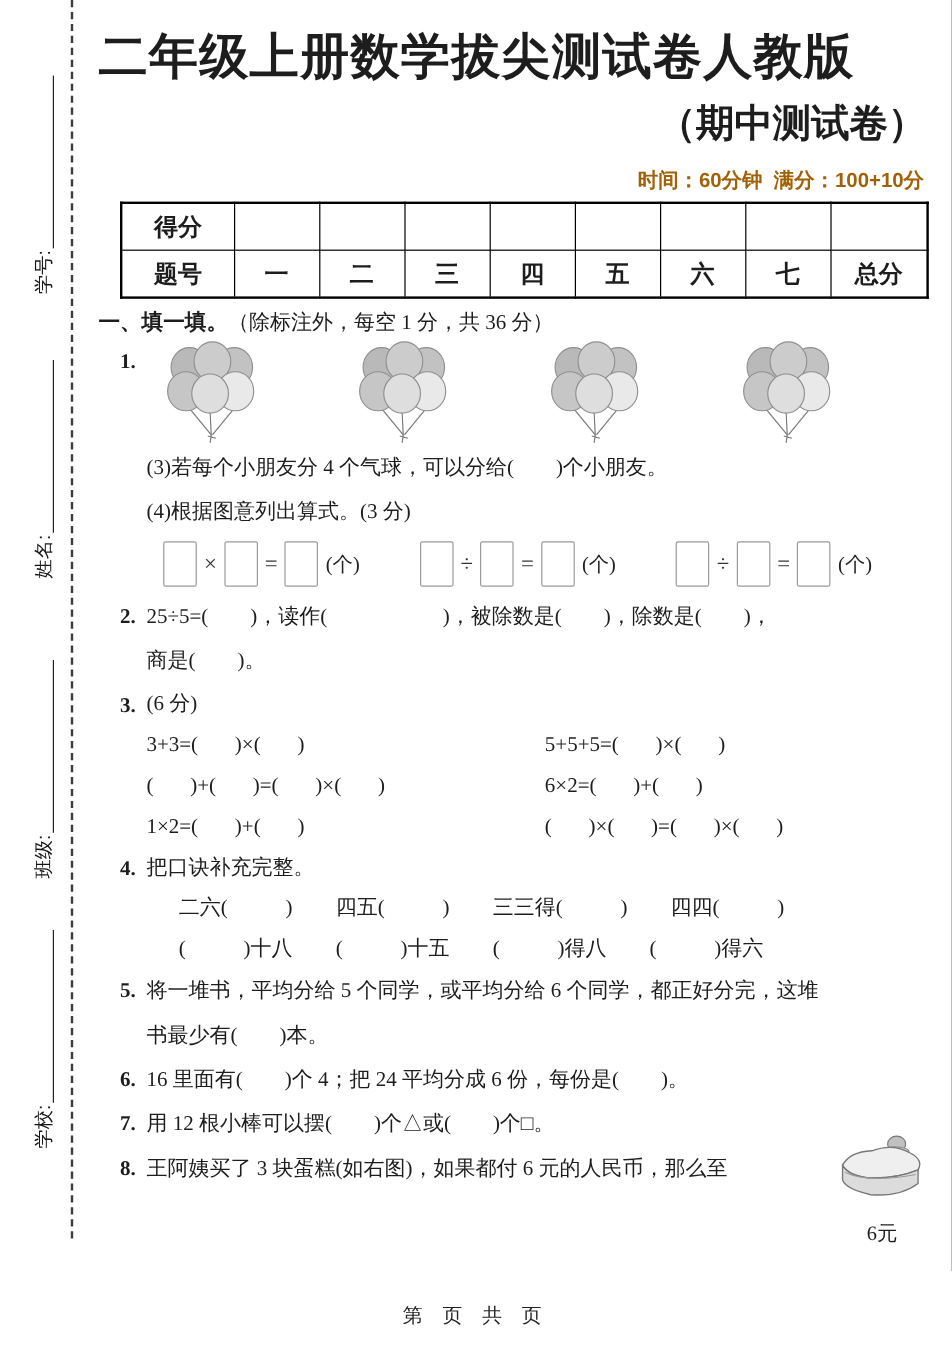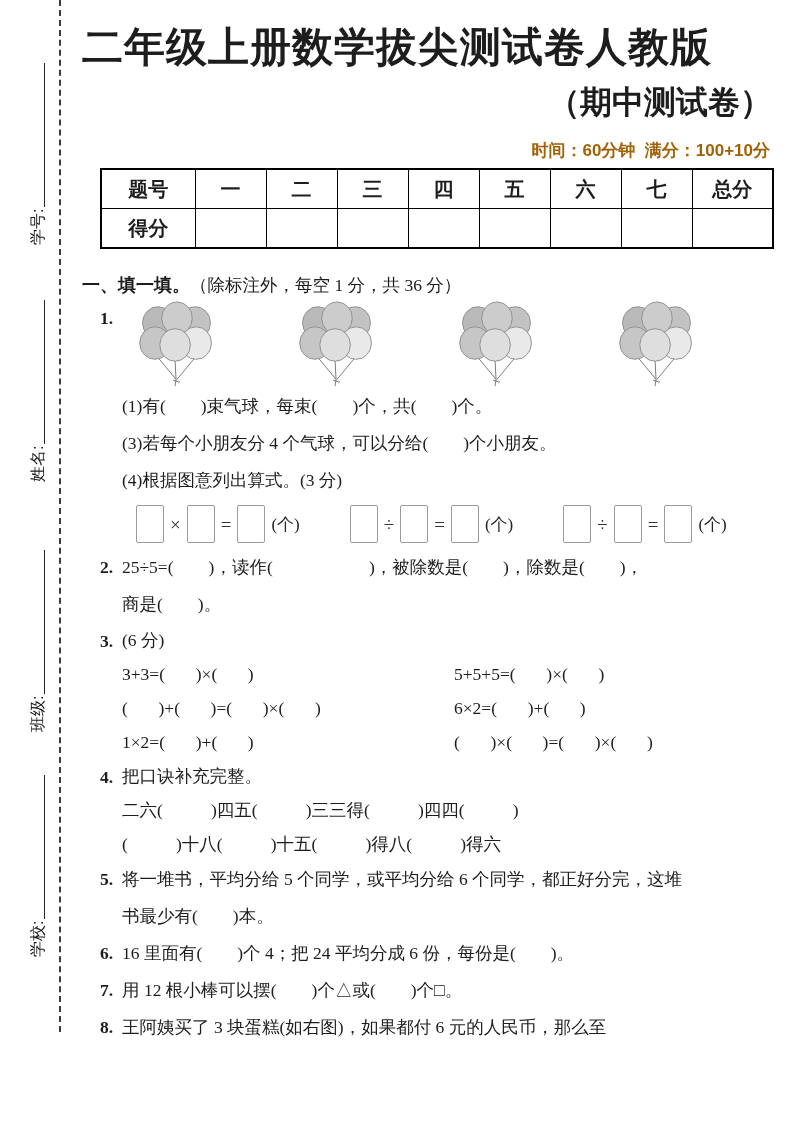--- a/index.html
+++ b/index.html
@@ -37,34 +37,34 @@
   }
   table.score-table {
     margin:6px 0 0 18px; width:672px; border-collapse:collapse; table-layout:fixed;
     border:2.5px solid #000;
   }
   table.score-table td {
     border:1.5px solid #000; height:36px; text-align:center; vertical-align:middle;
     font-size:20px; overflow:hidden;
   }
   table.score-table td.th { font-family:"Liberation Sans", sans-serif; font-weight:bold; }
-  .section-heading { margin-top:23px; font-size:17.5px; line-height:26px; }
+  .section-heading { margin-top:6px; font-size:17.5px; line-height:26px; }
   .section-heading .bold { font-family:"Liberation Sans", sans-serif; font-weight:bold; font-size:18px; }
   
   .q { position:relative; padding-left:40px; font-size:17.5px; line-height:37px; }
   .qnum { position:absolute; left:18px; top:0; font-weight:bold; line-height:37px; }
   .qline { white-space:nowrap; }
   .balloon-row { display:flex; gap:62px; margin:2px 0 0 6px; }
   .eq-row { display:flex; gap:50px; align-items:center; height:50px; margin-left:14px; }
   .eq-group { display:flex; gap:6px; align-items:center; }
   .abox { width:26px; height:36px; border:1.5px solid #9a9a9a; border-radius:2px; background:#fff; }
   .eq-op { font-size:19px; color:#333; }
   .eq-unit { font-size:17px; color:#222; }
   .q3-grid { display:grid; grid-template-columns:332px auto; line-height:34px; }
-  .q4-row { display:flex; line-height:34px; white-space:nowrap; }
+  .q4-row { display:flex; gap:36px; line-height:34px; white-space:nowrap;margin-left:27px; }
   .q8-wrap { position:relative; }
   .q8-text { margin-right:92px; }
   .cake-box { position:absolute; right:-4px; top:-12px; width:82px; text-align:center; }
   .cake-price { font-size:17px; line-height:20px; }
   .footer {
     position:absolute; bottom:14px; left:0; width:100%;
     text-align:center; font-size:16.5px; letter-spacing:6px;
     font-family:"Liberation Sans", sans-serif; color:#222;
   }
 </style>
@@ -105,41 +105,41 @@
           <col style="width:71px">
           <col style="width:71px">
         <col style="width:71px">
           <col style="width:71px">
           <col style="width:71px">
           <col style="width:71px">
         <col style="width:81px">
       </colgroup>
       <tbody>
           <tr>
+        <td class="th">得分</td>
+        <td></td>
+        <td></td>
+        <td></td>
+        <td></td>
+        <td></td>
+        <td></td>
+        <td></td>
+        <td></td>
+      </tr>
+      <tr>
         <td class="th">题号</td>
         <td class="th">一</td>
         <td class="th">二</td>
         <td class="th">三</td>
         <td class="th">四</td>
         <td class="th">五</td>
         <td class="th">六</td>
         <td class="th">七</td>
         <td class="th">总分</td>
       </tr>
-      <tr>
-        <td class="th">得分</td>
-        <td></td>
-        <td></td>
-        <td></td>
-        <td></td>
-        <td></td>
-        <td></td>
-        <td></td>
-        <td></td>
-      </tr>
     </tbody>
       </table>
 
     <div class="section-heading">
       <span class="bold">一、填一填。</span><span>（除标注外，每空 1 分，共 36 分）</span>
     </div>
 
     <div class="q">
       <span class="qnum">1.</span>
       <div class="balloon-row">
@@ -205,21 +205,20 @@
           <g stroke="#8f8f8f" stroke-width="1">
             <ellipse cx="30" cy="24" rx="16" ry="17" fill="#b9b9b9"></ellipse>
             <ellipse cx="69" cy="24" rx="16" ry="17" fill="#c2c2c2"></ellipse>
             <ellipse cx="50" cy="19" rx="16" ry="17" fill="#cccccc"></ellipse>
             <ellipse cx="27" cy="45" rx="16" ry="17" fill="#c6c6c6"></ellipse>
             <ellipse cx="70" cy="45" rx="16" ry="17" fill="#e9e9e9"></ellipse>
             <ellipse cx="48" cy="47" rx="16" ry="17" fill="#dedede"></ellipse>
           </g>
         </svg>
       </div>
-      <div class="qline">(1)有(&nbsp;&nbsp;&nbsp;&nbsp;&nbsp;&nbsp;&nbsp;&nbsp;)束气球，每束(&nbsp;&nbsp;&nbsp;&nbsp;&nbsp;&nbsp;&nbsp;&nbsp;)个，共(&nbsp;&nbsp;&nbsp;&nbsp;&nbsp;&nbsp;&nbsp;&nbsp;)个。</div>
       <div class="qline">(3)若每个小朋友分 4 个气球，可以分给(&nbsp;&nbsp;&nbsp;&nbsp;&nbsp;&nbsp;&nbsp;&nbsp;)个小朋友。</div>
       <div class="qline">(4)根据图意列出算式。(3 分)</div>
       <div class="eq-row">
         <div class="eq-group">
           <span class="abox"></span>
           <span class="eq-op">×</span>
           <span class="abox"></span>
           <span class="eq-op">=</span>
           <span class="abox"></span>
           <span class="eq-unit">(个)</span>
@@ -293,18 +292,29 @@
     <div class="q">
       <span class="qnum">7.</span>
       <div class="qline">用 12 根小棒可以摆(&nbsp;&nbsp;&nbsp;&nbsp;&nbsp;&nbsp;&nbsp;&nbsp;)个△或(&nbsp;&nbsp;&nbsp;&nbsp;&nbsp;&nbsp;&nbsp;&nbsp;)个□。</div>
     </div>
 
     <div class="q q8-wrap">
       <span class="qnum">8.</span>
       <div class="q8-text">
         <div class="qline">王阿姨买了 3 块蛋糕(如右图)，如果都付 6 元的人民币，那么至</div>
       </div>
-    </div>
-
-  </div>
-
+      <div class="cake-box">
+        <svg width="80" height="62" viewBox="0 0 84 66">
+          <ellipse cx="55" cy="11" rx="8" ry="7" fill="#c0c0c0" stroke="#777" stroke-width="1"></ellipse>
+          <ellipse cx="53" cy="18" rx="13" ry="4.5" fill="#e2e2e2" stroke="#888" stroke-width="1"></ellipse>
+          <path d="M7,30 Q13,18 33,17 Q52,10 67,19 Q79,25 74,34 Q55,42 30,41 Q12,39 7,30 Z" fill="#efefef" stroke="#777" stroke-width="1.2"></path>
+          <path d="M7,30 Q12,39 30,41 Q55,42 74,34 L74,46 Q58,58 32,56 Q10,51 7,43 Z" fill="#dcdcdc" stroke="#777" stroke-width="1.2"></path>
+          <path d="M9,36 Q30,46 72,38" fill="none" stroke="#9a9a9a" stroke-width="1"></path>
+        </svg>
+        <div class="cake-price">6元</div>
+      </div>
+    </div>
+
+  </div>
+
+  <div class="footer">第 页 共 页</div>
 
 </div>
 
 </body></html>

